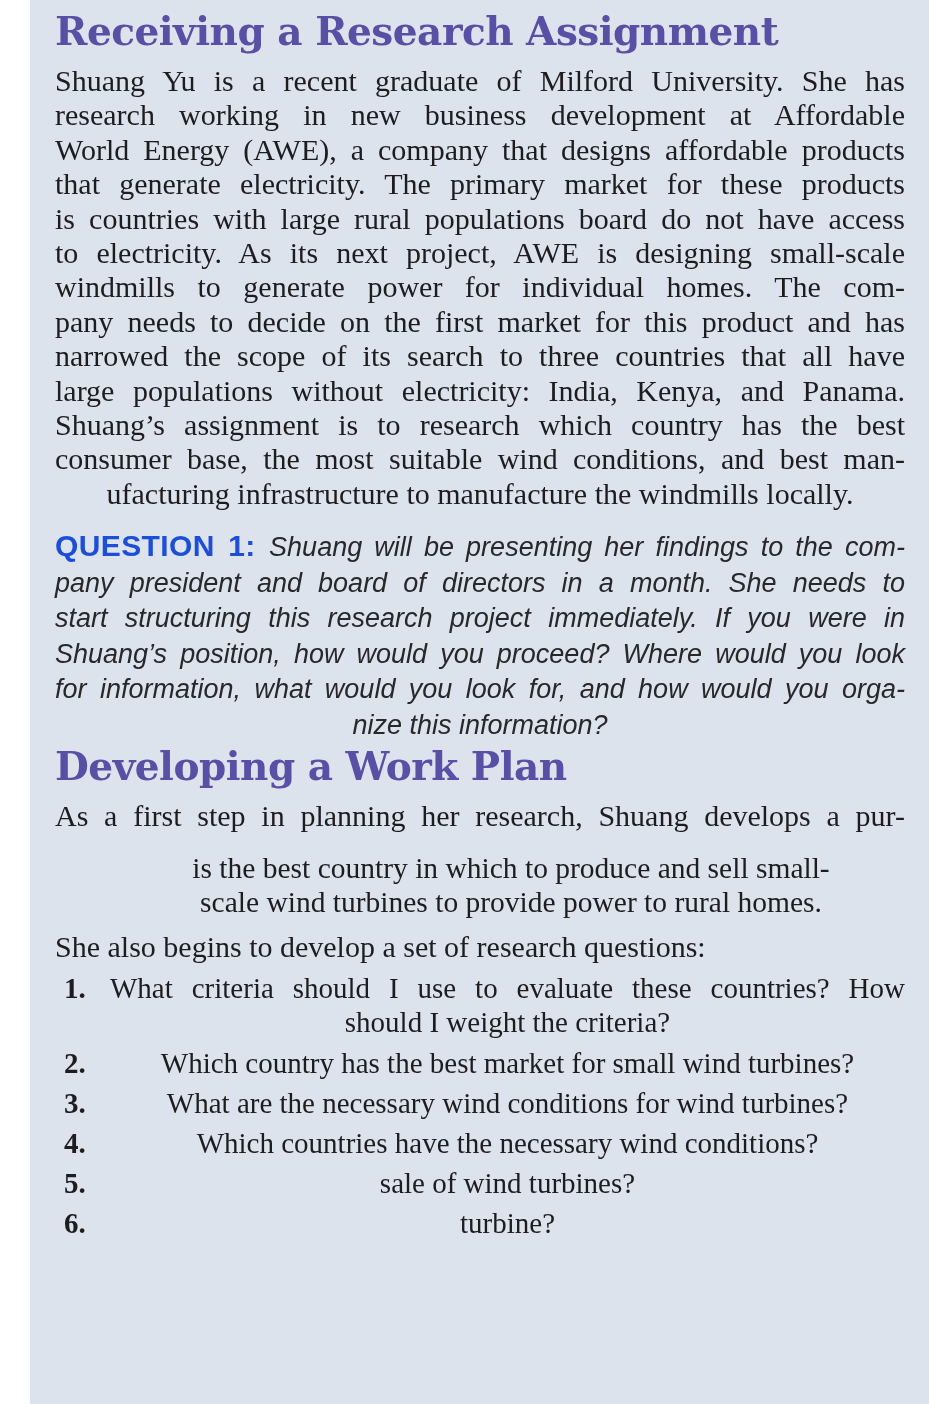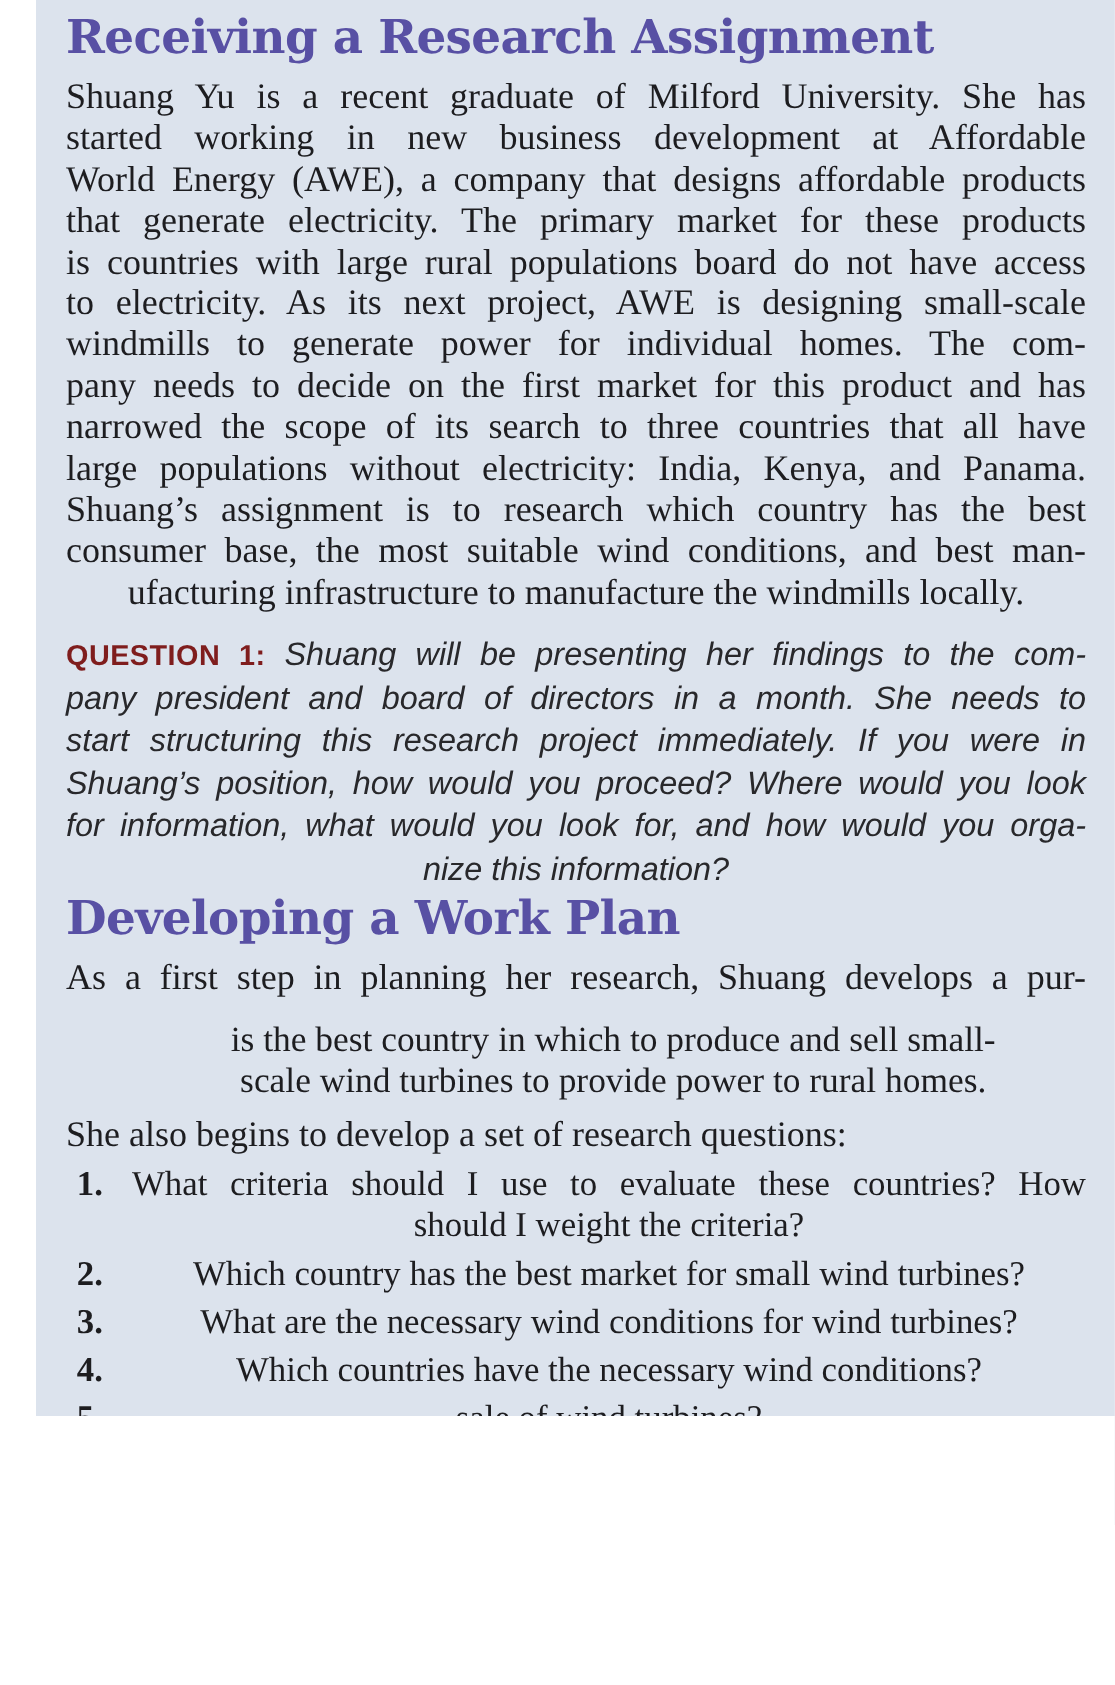--- a/index.html
+++ b/index.html
@@ -6,21 +6,21 @@
   body {
     width: 929px; height: 1404px;
     background: #ffffff;
     font-family: "Liberation Serif", serif;
     overflow: hidden;
     position: relative;
   }
   .panel {
     position: absolute;
     left: 30px; top: 0;
-    width: 899px; height: 1180px;
+    width: 899px; height: 1404px;
     background: #dce3ed;
     box-sizing: border-box;
     padding: 8px 24px 0 25px;
     color: #1d1d20;
     overflow: hidden;
   }
   .section-heading {
     font-family: "DejaVu Serif", serif;
     font-weight: bold;
     color: #5850a4;
@@ -40,23 +40,23 @@
     font-family: "Liberation Sans", sans-serif;
     font-style: italic;
     font-size: 27px;
     line-height: 35.5px;
     color: #28282b;
     margin: 17px 0 0 0;
   }
   .qlabel {
     font-style: normal;
     font-weight: bold;
-    font-size: 24px;
+    font-size: 30px;
     letter-spacing: 0.4px;
-    color: #7f1d1d;
+    color: #1d4ed8;
   }
   .h2-spacer { }
   .purpose-par {
     font-size: 29.5px;
     line-height: 34.5px;
     margin: 17px 0 0 0;
   }
   .purpose-par .line.hang { padding-left: 62px; }
   .plabel { font-weight: bold; }
   .qlist {
@@ -79,21 +79,21 @@
 </style>
 </head>
 <body>
 
 <div class="panel">
 
   <h1 class="section-heading">Receiving a Research Assignment</h1>
 
   <div class="serif-par">
       <div class="line j">Shuang Yu is a recent graduate of Milford University. She has</div>
-      <div class="line j">started working in new business development at Affordable</div>
+      <div class="line j">research working in new business development at Affordable</div>
       <div class="line j">World Energy (AWE), a company that designs affordable products</div>
       <div class="line j">that generate electricity. The primary market for these products</div>
       <div class="line j">is countries with large rural populations board do not have access</div>
       <div class="line j">to electricity. As its next project, AWE is designing small-scale</div>
       <div class="line j">windmills to generate power for individual homes. The com-</div>
       <div class="line j">pany needs to decide on the first market for this product and has</div>
       <div class="line j">narrowed the scope of its search to three countries that all have</div>
       <div class="line j">large populations without electricity: India, Kenya, and Panama.</div>
       <div class="line j">Shuang’s assignment is to research which country has the best</div>
       <div class="line j">consumer base, the most suitable wind conditions, and best man-</div>

